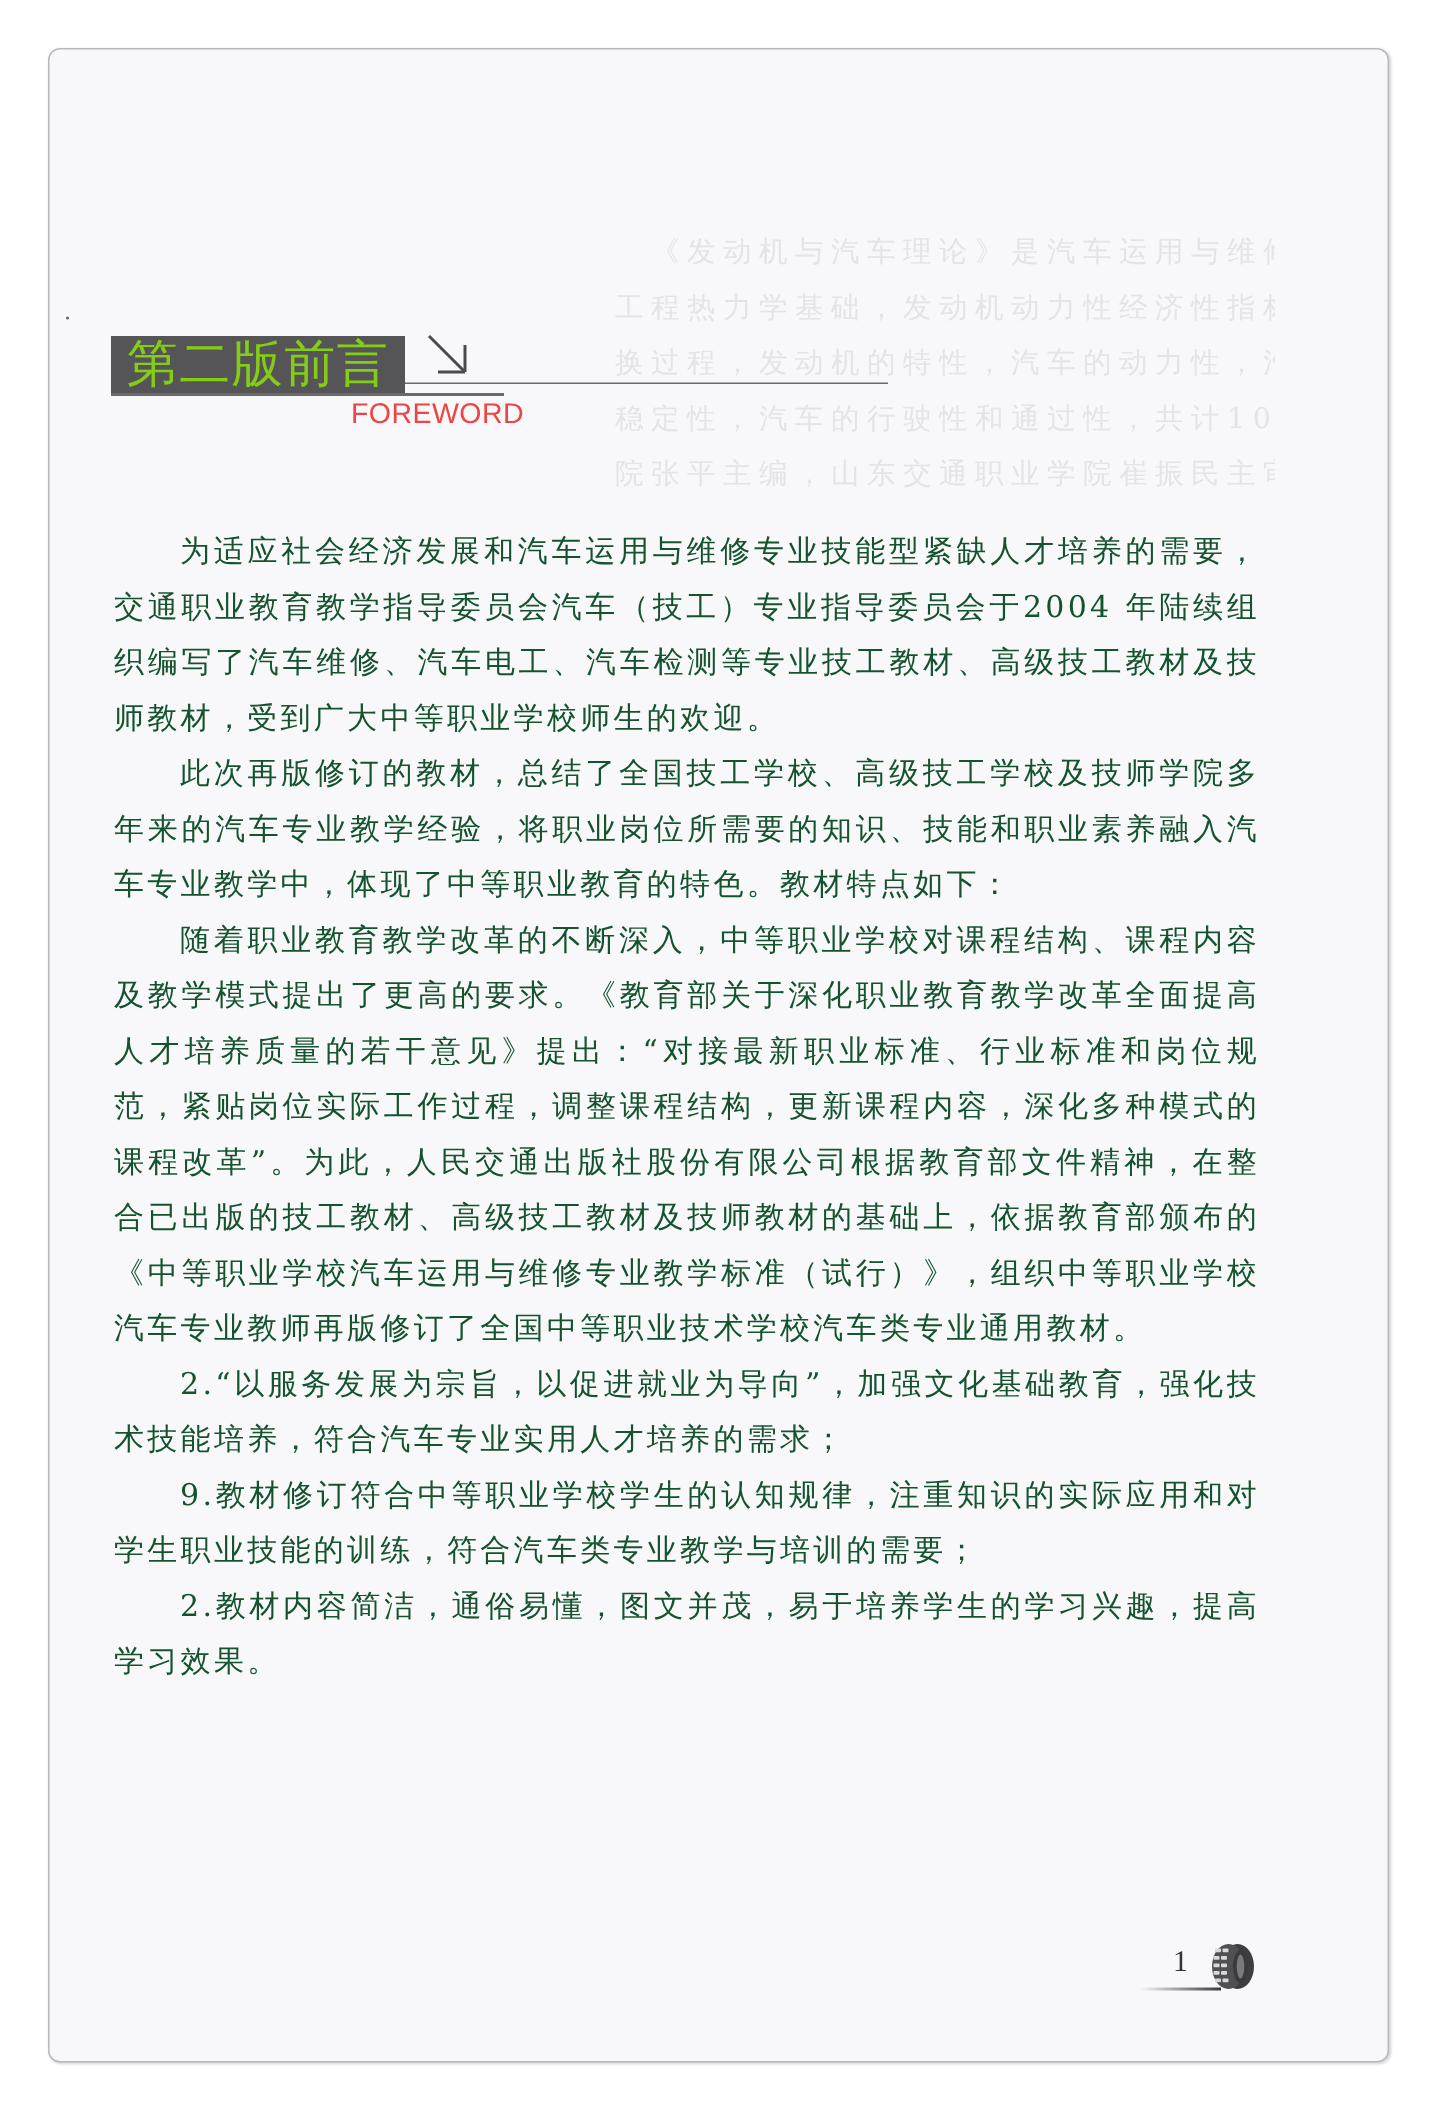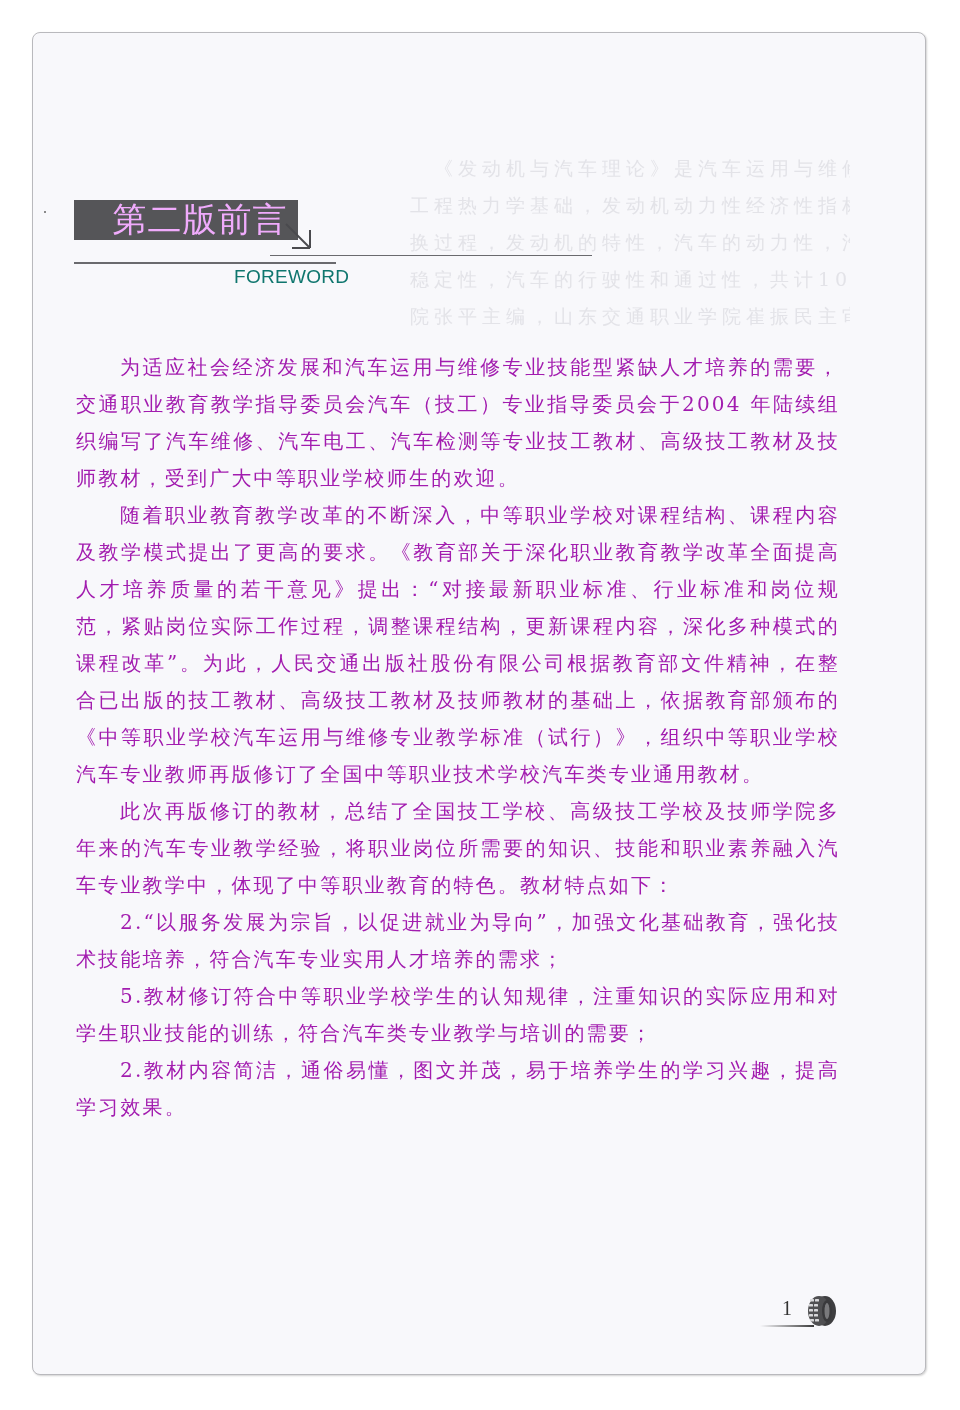--- a/index.html
+++ b/index.html
@@ -35,32 +35,31 @@
       color: #e3e3e8;
       font-size: 19px;
       line-height: 37px;
       letter-spacing: 5px;
       white-space: nowrap;
       overflow: hidden;
     }
     .title-box {
       position: absolute;
       left: 74px;
-      top: 200px;
+      top: 224px;
       width: 196px;
       height: 40px;
       background: #555558;
-      color: #f0abfc;
+      color: #84cc16;
       font-family: "Liberation Serif", "DejaVu Serif", serif;
       font-size: 34px;
       line-height: 40px;
       letter-spacing: 1px;
       text-align: center;
       white-space: nowrap;
-      padding-left: 28px;
     }
     .arrow {
       position: absolute;
       left: 282px;
       top: 218px;
       width: 34px;
       height: 34px;
     }
     .rule-top {
       position: absolute;
@@ -77,30 +76,30 @@
       width: 262px;
       height: 2px;
       background: #6a6a6e;
     }
     .subtitle {
       position: absolute;
       left: 234px;
       top: 266px;
       font-family: "Liberation Sans", "DejaVu Sans", sans-serif;
       font-size: 19px;
-      color: #0f766e;
+      color: #ef4444;
       letter-spacing: 0.3px;
       white-space: nowrap;
     }
     .body-text {
       position: absolute;
       left: 76px;
       top: 349px;
       width: 764px;
-      color: #a21caf;
+      color: #14532d;
       font-family: "DejaVu Serif", "Liberation Serif", serif;
       font-size: 20px;
       line-height: 37px;
       text-align: justify;
       text-align-last: left;
     }
     .body-text p {
       margin: 0;
       text-indent: 44px;
       letter-spacing: 2.2px;
@@ -163,24 +162,24 @@
   </svg>
 </span>
 
 <div class="rule-top"></div>
 <div class="rule-bottom"></div>
 
 <div class="subtitle">FOREWORD</div>
 
 <div class="body-text">
   <p>为适应社会经济发展和汽车运用与维修专业技能型紧缺人才培养的需要，交通职业教育教学指导委员会汽车（技工）专业指导委员会于2004 年陆续组织编写了汽车维修、汽车电工、汽车检测等专业技工教材、高级技工教材及技师教材，受到广大中等职业学校师生的欢迎。</p>
+  <p>此次再版修订的教材，总结了全国技工学校、高级技工学校及技师学院多年来的汽车专业教学经验，将职业岗位所需要的知识、技能和职业素养融入汽车专业教学中，体现了中等职业教育的特色。教材特点如下：</p>
   <p>随着职业教育教学改革的不断深入，中等职业学校对课程结构、课程内容及教学模式提出了更高的要求。《教育部关于深化职业教育教学改革全面提高人才培养质量的若干意见》提出：“对接最新职业标准、行业标准和岗位规范，紧贴岗位实际工作过程，调整课程结构，更新课程内容，深化多种模式的课程改革”。为此，人民交通出版社股份有限公司根据教育部文件精神，在整合已出版的技工教材、高级技工教材及技师教材的基础上，依据教育部颁布的《中等职业学校汽车运用与维修专业教学标准（试行）》，组织中等职业学校汽车专业教师再版修订了全国中等职业技术学校汽车类专业通用教材。</p>
-  <p>此次再版修订的教材，总结了全国技工学校、高级技工学校及技师学院多年来的汽车专业教学经验，将职业岗位所需要的知识、技能和职业素养融入汽车专业教学中，体现了中等职业教育的特色。教材特点如下：</p>
   <p>2.“以服务发展为宗旨，以促进就业为导向”，加强文化基础教育，强化技术技能培养，符合汽车专业实用人才培养的需求；</p>
-  <p>5.教材修订符合中等职业学校学生的认知规律，注重知识的实际应用和对学生职业技能的训练，符合汽车类专业教学与培训的需要；</p>
+  <p>9.教材修订符合中等职业学校学生的认知规律，注重知识的实际应用和对学生职业技能的训练，符合汽车类专业教学与培训的需要；</p>
   <p>2.教材内容简洁，通俗易懂，图文并茂，易于培养学生的学习兴趣，提高学习效果。</p>
 </div>
 
 <div class="footer-rule"></div>
 <span class="page-num">1</span>
 <span class="tire-icon">
   <svg width="32" height="34" viewBox="0 0 32 34">
     <ellipse cx="19" cy="17" rx="11" ry="15" fill="#3e3e40"></ellipse>
     <ellipse cx="13" cy="17" rx="11" ry="15" fill="#505052"></ellipse>
     <ellipse cx="21" cy="17" rx="5" ry="11" fill="#3a3a3c"></ellipse>

